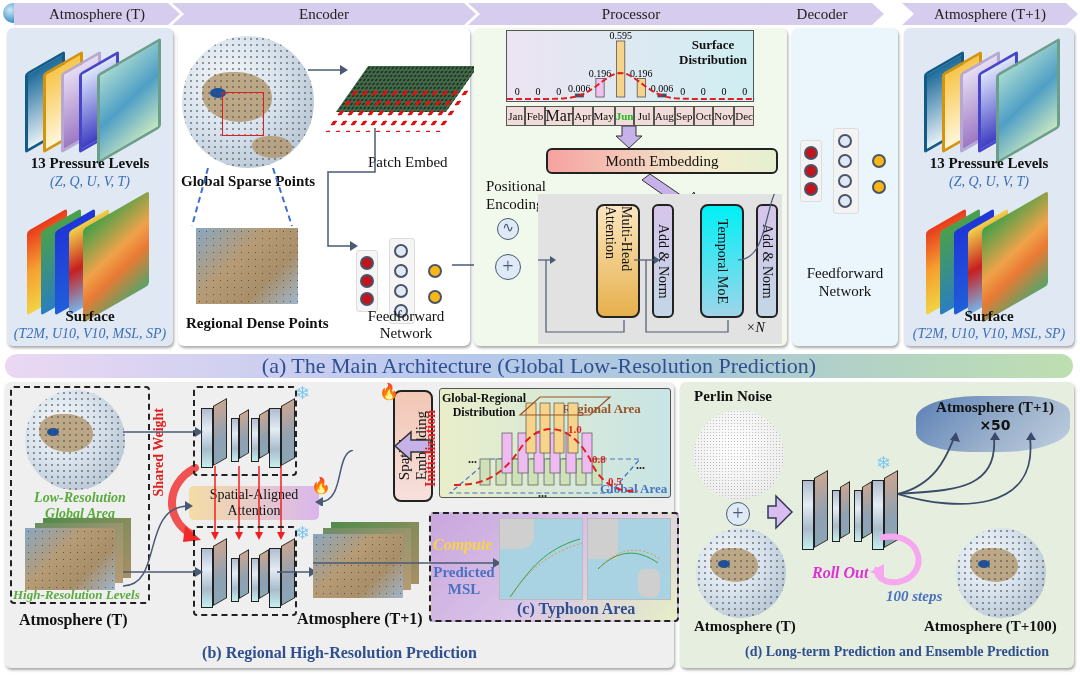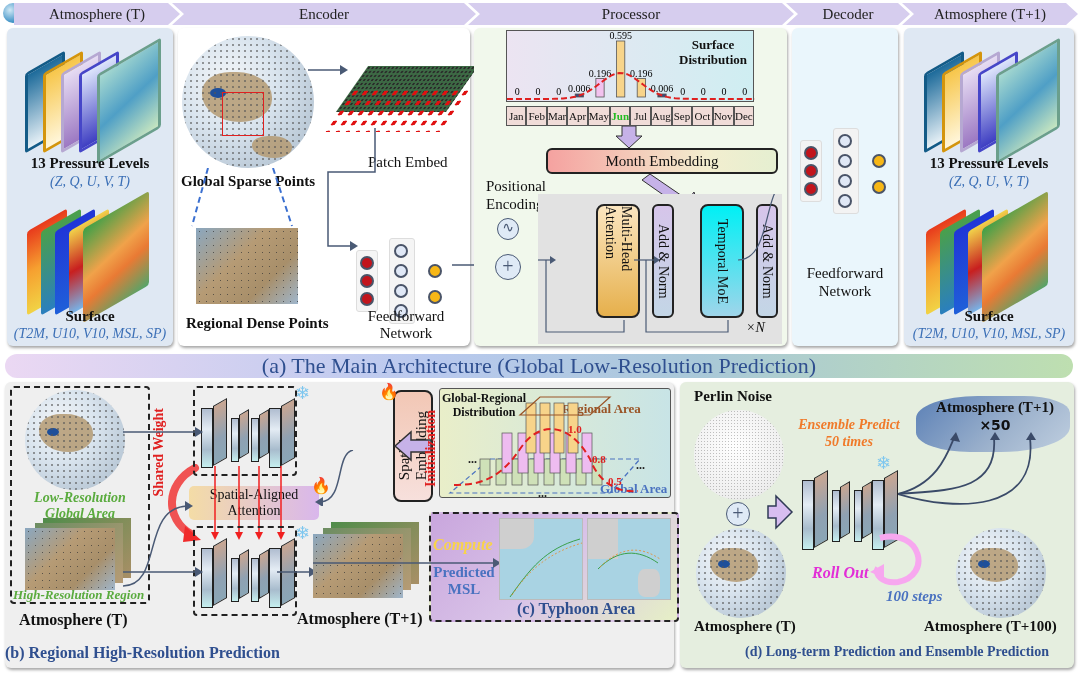--- a/index.html
+++ b/index.html
@@ -36,21 +36,21 @@
 <div class="abs" style="left:3px;top:3px;width:20px;height:20px;border-radius:50%;background:radial-gradient(circle at 35% 35%,#cfe8f5,#3a8fc4 70%,#1f5e8c);"></div>
 <div class="hdr first" style="left:14px;width:166px;">
     <span>Atmosphere (T)</span>
   </div>
 <div class="hdr" style="left:172px;width:304px;justify-content:center;">
     <span>Encoder</span>
   </div>
 <div class="hdr" style="left:468px;width:326px;">
     <span>Processor</span>
   </div>
-<div class="hdr" style="left:786px;width:124px;">
+<div class="hdr" style="left:760px;width:124px;">
     <span>Decoder</span>
   </div>
 <div class="hdr" style="left:902px;width:176px;">
     <span>Atmosphere (T+1)</span>
   </div>
 
 <div class="panel" style="left:7px;top:28px;width:166px;height:318px;background:#dfe8f3;">
   <div class="stack" style="left:18px;top:14px;width:140px;height:110px;">
     <div class="slab" style="left:0;top:20px;width:40px;height:80px;background:linear-gradient(180deg,#1c6a9a,#e6f0f6);border:3px solid #135b87;"></div>
     <div class="slab" style="left:18px;top:20px;width:40px;height:80px;background:linear-gradient(180deg,#f7c64a,#fff6da);border:3px solid #d4950c;"></div>
@@ -148,21 +148,21 @@
         <text x="175.66666666666669" y="64" text-anchor="middle" font-size="10" font-family="Liberation Serif, serif">0</text>
         <text x="196.33333333333334" y="64" text-anchor="middle" font-size="10" font-family="Liberation Serif, serif">0</text>
         <text x="217.00000000000003" y="64" text-anchor="middle" font-size="10" font-family="Liberation Serif, serif">0</text>
         <text x="237.66666666666669" y="64" text-anchor="middle" font-size="10" font-family="Liberation Serif, serif">0</text>
         <path d="M0,68.0L4,68.0L8,68.0L12,68.0L16,68.0L20,68.0L24,68.0L28,68.0L32,68.0L36,68.0L40,68.0L44,67.9L48,67.8L52,67.7L56,67.5L60,67.1L64,66.6L68,65.7L72,64.6L76,63.1L80,61.1L84,58.7L88,56.0L92,53.0L96,50.0L100,47.1L104,44.7L108,43.0L112,42.1L116,42.2L120,43.2L124,45.1L128,47.6L132,50.5L136,53.5L140,56.5L144,59.1L148,61.5L152,63.3L156,64.8L160,65.9L164,66.7L168,67.2L172,67.5L176,67.7L180,67.8L184,67.9L188,68.0L192,68.0L196,68.0L200,68.0L204,68.0L208,68.0L212,68.0L216,68.0L220,68.0L224,68.0L228,68.0L232,68.0L236,68.0L240,68.0L244,68.0L248,68.0" fill="none" stroke="#e02020" stroke-width="2" stroke-dasharray="6,3"></path>
       </svg>
   </div>
   <div class="abs" id="month-row" style="left:32px;top:78px;width:248px;height:20px;display:flex;">
       <div style="flex: 1 1 0%; border: 1px solid rgb(85, 85, 85); background: rgb(240, 220, 216); font-size: 11px; text-align: center; line-height: 18px;">Jan</div>
       <div style="flex: 1 1 0%; border: 1px solid rgb(85, 85, 85); background: rgb(240, 220, 216); font-size: 11px; text-align: center; line-height: 18px;">Feb</div>
-      <div style="flex: 1 1 0%; border: 1px solid rgb(85, 85, 85); background: rgb(240, 220, 216); font-size: 11px; text-align: center; line-height: 18px;">Mar</div>
+      <div style="flex: 1 1 0%; border: 1px solid rgb(85, 85, 85); background: rgb(240, 220, 216); font-size: 16px; text-align: center; line-height: 18px;">Mar</div>
       <div style="flex: 1 1 0%; border: 1px solid rgb(85, 85, 85); background: rgb(240, 220, 216); font-size: 11px; text-align: center; line-height: 18px;">Apr</div>
       <div style="flex: 1 1 0%; border: 1px solid rgb(85, 85, 85); background: rgb(240, 220, 216); font-size: 11px; text-align: center; line-height: 18px;">May</div>
       <div style="flex: 1 1 0%; border: 1px solid rgb(85, 85, 85); background: rgb(240, 220, 216); font-size: 11px; text-align: center; line-height: 18px; color: rgb(34, 187, 34); font-weight: bold;">Jun</div>
       <div style="flex: 1 1 0%; border: 1px solid rgb(85, 85, 85); background: rgb(240, 220, 216); font-size: 11px; text-align: center; line-height: 18px;">Jul</div>
       <div style="flex: 1 1 0%; border: 1px solid rgb(85, 85, 85); background: rgb(240, 220, 216); font-size: 11px; text-align: center; line-height: 18px;">Aug</div>
       <div style="flex: 1 1 0%; border: 1px solid rgb(85, 85, 85); background: rgb(240, 220, 216); font-size: 11px; text-align: center; line-height: 18px;">Sep</div>
       <div style="flex: 1 1 0%; border: 1px solid rgb(85, 85, 85); background: rgb(240, 220, 216); font-size: 11px; text-align: center; line-height: 18px;">Oct</div>
       <div style="flex: 1 1 0%; border: 1px solid rgb(85, 85, 85); background: rgb(240, 220, 216); font-size: 11px; text-align: center; line-height: 18px;">Nov</div>
       <div style="flex: 1 1 0%; border: 1px solid rgb(85, 85, 85); background: rgb(240, 220, 216); font-size: 11px; text-align: center; line-height: 18px;">Dec</div>
     </div>
@@ -263,21 +263,21 @@
       <div>Low-Resolution</div>
       <div>Global Area</div>
     </div>
   <div class="abs" style="left:20px;top:136px;width:110px;height:72px;">
     <div class="map" style="left:18px;top:0;width:88px;height:60px;background:linear-gradient(135deg,#4f8c4a,#a98f66);"></div>
     <div class="map" style="left:10px;top:5px;width:88px;height:60px;background:linear-gradient(135deg,#6c8d62,#b69b75);"></div>
     <div class="map" style="left:0;top:10px;width:90px;height:62px;">
         <div class="dots"></div>
       </div>
   </div>
-  <div class="abs" style="left:8px;top:205px;font-size:13px;font-weight:bold;font-style:italic;color:#5aab3e;">High-Resolution Region</div>
+  <div class="abs" style="left:8px;top:205px;font-size:13px;font-weight:bold;font-style:italic;color:#5aab3e;">High-Resolution Levels</div>
   <div class="abs bold" style="left:14px;top:229px;font-size:16px;">Atmosphere (T)</div>
 
   <div class="abs bold vtext" style="left:146px;top:26px;font-size:14px;color:#e02020;transform:rotate(180deg);">Shared Weight</div>
   <svg class="abs" style="left:160px;top:82px;" width="40" height="80">
       <path d="M30,4 C0,20 0,55 26,70" fill="none" stroke="#f02a2a" stroke-width="8" stroke-linecap="round" opacity="0.8"></path>
       <polygon points="20,62 36,76 18,78" fill="#f02a2a"></polygon>
     </svg>
 
   <div class="dashed" style="left:188px;top:4px;width:104px;height:90px;"></div>
   <div class="abs" style="left:196px;top:10px;width:94px;height:80px;">
@@ -422,36 +422,32 @@
       <div style="position:absolute;left:0;top:0;width:30px;height:40px;background:#cfcfcf;"></div>
       <div style="position:absolute;left:50px;top:50px;width:22px;height:28px;background:#cfcfcf;border-radius:30%;"></div>
       <svg width="84" height="82" style="position:absolute;left:0;top:0;">
           <path d="M10,50 C30,30 50,30 70,44" fill="none" stroke="#3aa04a" stroke-width="1"></path>
           <path d="M12,48 C34,26 54,28 72,40" fill="none" stroke="#e88a2a" stroke-width="0.8" stroke-dasharray="2,2"></path>
         </svg>
     </div>
     <div class="abs bold" style="left:86px;top:86px;font-size:16px;color:#2f4f8f;">(c) Typhoon Area</div>
   </div>
 
-  <div class="cap" style="left:0;top:262px;width:669px;">(b) Regional High-Resolution Prediction</div>
+  <div class="cap" style="left:0;top:262px;width:669px;text-align:center;">(b) Regional High-Resolution Prediction</div>
 </div>
 
 <div class="panel" style="left:680px;top:382px;width:394px;height:286px;background:#e5eedf;">
   <div class="abs bold" style="left:14px;top:6px;font-size:15px;">Perlin Noise</div>
   <div class="globe" style="left:14px;top:28px;width:90px;height:90px;background:radial-gradient(circle at 45% 40%,#ffffff,#eeeeee 70%,#d4d4d4);">
     <div class="dots" style="opacity:0.35;background-size:3px 3px;"></div>
   </div>
   <div class="abs" style="left:46px;top:120px;width:24px;height:24px;border-radius:50%;border:1.5px solid #4a5a75;background:#dfeaf6;font-size:20px;text-align:center;line-height:20px;color:#4a5a75;">+</div>
   <svg class="abs" style="left:86px;top:106px;" width="28" height="50">
       <polygon points="2,2 18,18 2,34 2,24 -6,24 -6,12 2,12" transform="translate(8,6)" fill="#d7bdf0" stroke="#2f3a55" stroke-width="1.5"></polygon>
     </svg>
-  <div class="abs bold ital center" style="left:104px;top:34px;width:130px;font-size:14px;line-height:17px;color:#f07a2a;">
-      <div>Ensemble Predict</div>
-      <div>50 times</div>
-    </div>
   <div class="abs" style="left:122px;top:80px;width:100px;height:100px;">
     <div class="cnn" style="left:0;top:18px;width:12px;height:70px;"></div>
       <div class="cnn-side" style="left:12px;top:12px;width:14px;height:70px;transform:skewY(-30deg);"></div>
     <div class="cnn" style="left:30px;top:28px;width:8px;height:52px;"></div>
       <div class="cnn-side" style="left:38px;top:22px;width:10px;height:52px;transform:skewY(-30deg);"></div>
     <div class="cnn" style="left:52px;top:28px;width:8px;height:52px;"></div>
       <div class="cnn-side" style="left:60px;top:22px;width:10px;height:52px;transform:skewY(-30deg);"></div>
     <div class="cnn" style="left:70px;top:18px;width:12px;height:70px;"></div>
       <div class="cnn-side" style="left:82px;top:12px;width:14px;height:70px;transform:skewY(-30deg);"></div>
   </div>

